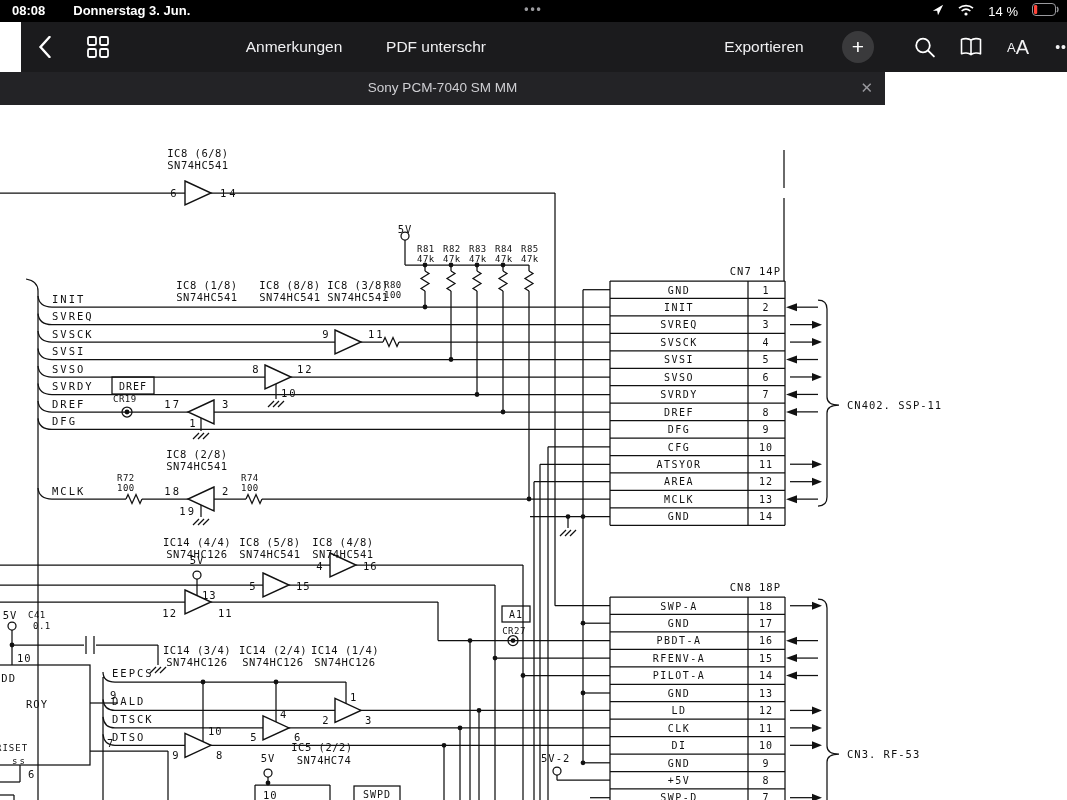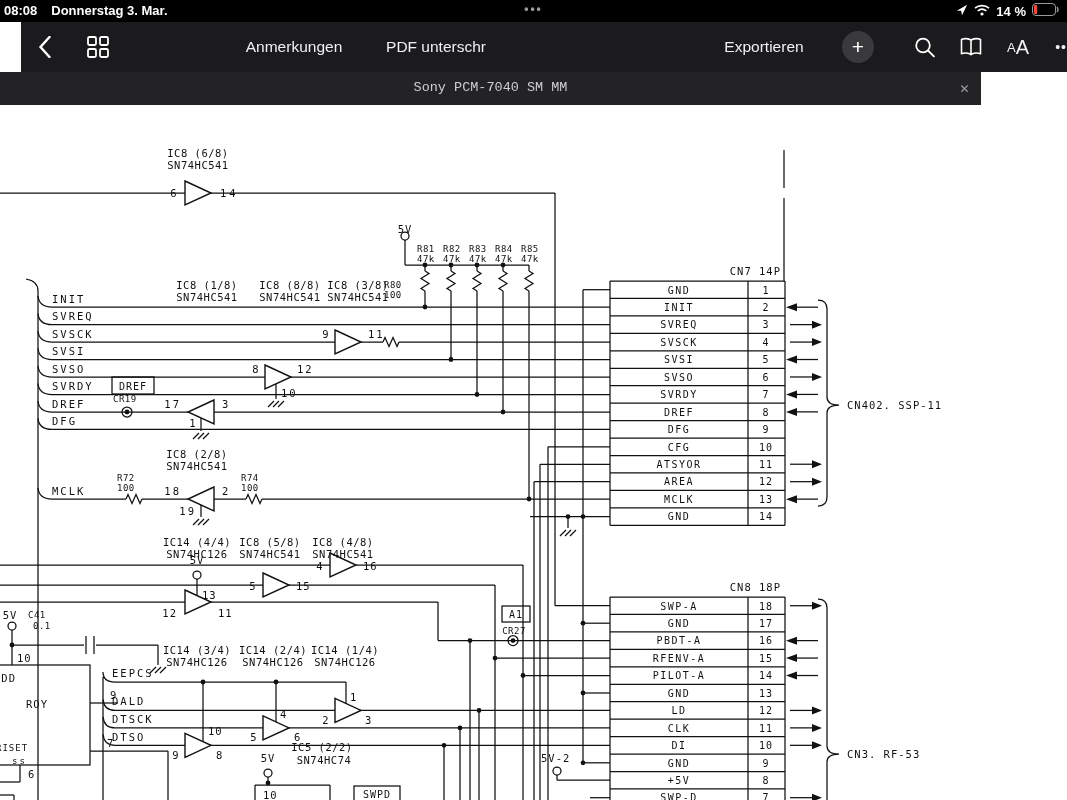--- a/index.html
+++ b/index.html
@@ -1,40 +1,40 @@
 <!DOCTYPE html>
 <html><head>
 <meta charset="utf-8">
 <style>
   html,body{margin:0;padding:0;width:1067px;height:800px;overflow:hidden;background:#fff;
     font-family:"Liberation Sans", sans-serif;}
   .statusbar{position:absolute;left:0;top:0;width:1067px;height:22px;background:#000;color:#fff;
     font-size:13px;font-weight:600;}
-  .sb-left{position:absolute;left:4px;top:3px;display:flex;gap:14px;}
+  .sb-left{position:absolute;left:12px;top:3px;display:flex;gap:28px;}
   .sb-center{position:absolute;left:50%;top:2px;transform:translateX(-50%);color:#9a9a9e;
     letter-spacing:2px;font-size:12px;font-weight:700;}
-  .sb-right{position:absolute;right:8px;top:3px;display:flex;align-items:center;gap:6px;font-weight:700;}
+  .sb-right{position:absolute;right:8px;top:3px;display:flex;align-items:center;gap:14px;font-weight:400;}
   .toolbar{position:absolute;left:0;top:22px;width:1067px;height:50px;background:#1b1b1d;color:#f0f0f2;margin-left:21px;}
   .tb-btn{position:absolute;top:0;height:50px;display:flex;align-items:center;justify-content:center;
     font-size:15.5px;color:#f0f0f2;cursor:default;transform:translateX(-50%);}
   .plus-circle{position:absolute;top:9px;width:32px;height:32px;border-radius:16px;background:#3a3a3c;
     display:flex;align-items:center;justify-content:center;font-size:21px;color:#fff;transform:translateX(-50%);}
-  .banner{position:absolute;left:0;top:72px;width:981px;height:33px;background:#232326;font-family:Liberation Mono, monospace;}
+  .banner{position:absolute;left:0;top:72px;width:885px;height:33px;background:#232326;}
   .banner-title{position:absolute;left:50%;top:8px;transform:translateX(-50%);color:#cfcfd3;font-size:13.5px;}
   .banner-close{position:absolute;right:12px;top:7px;color:#98989d;font-size:15px;}
   .content{position:absolute;left:0;top:105px;width:1067px;height:695px;background:#fff;}
   svg text{fill:#111;font-family:"DejaVu Sans Mono", monospace;}
 </style>
 </head>
 <body>
 
 <div class="statusbar">
   <div class="sb-left">
     <span>08:08</span>
-    <span>Donnerstag 3. Mar.</span>
+    <span>Donnerstag 3. Jun.</span>
   </div>
   <div class="sb-center">•••</div>
   <div class="sb-right">
     <span>
       <svg width="12" height="12" viewBox="0 0 14 14">
           <path d="M1,8 L13,1 L7,13 L6,8 Z" fill="#fff"></path>
         </svg>
     </span>
     <span>
       <svg width="16" height="12" viewBox="0 0 16 12">

